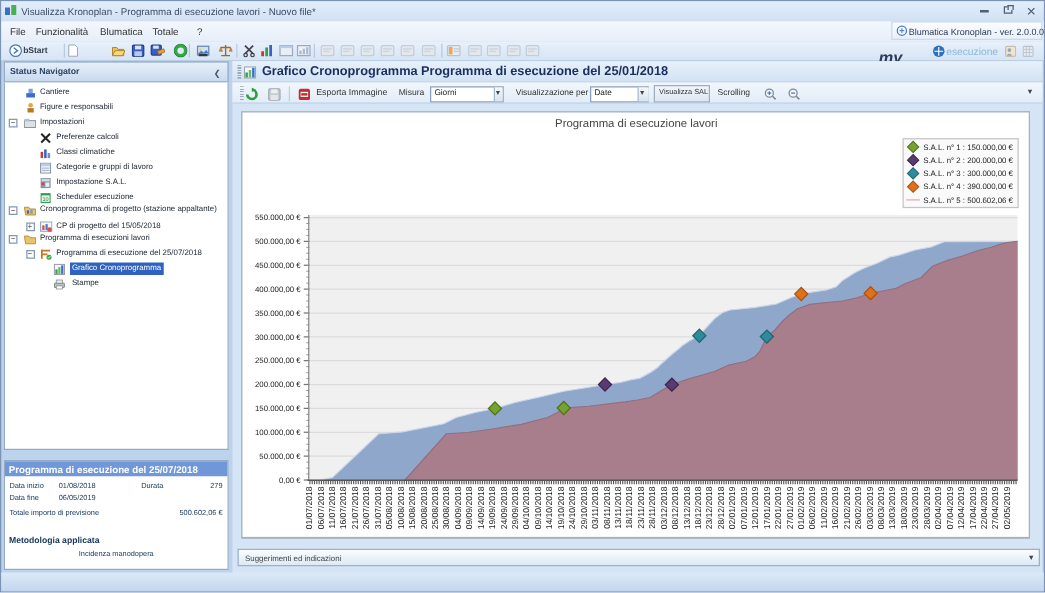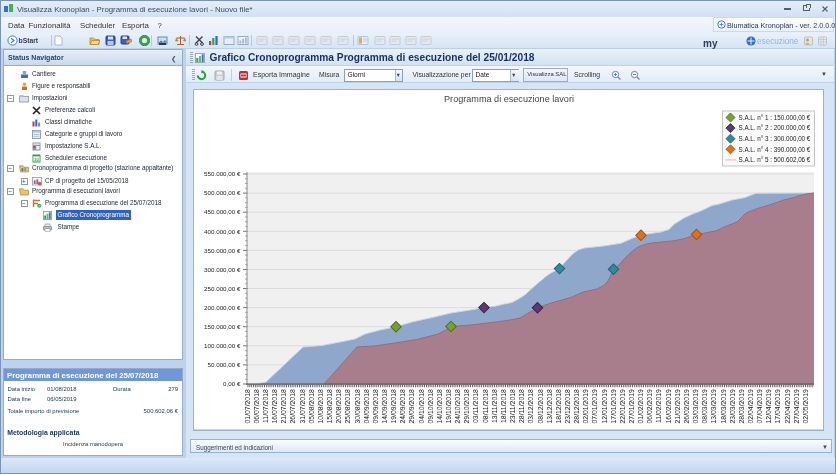--- a/index.html
+++ b/index.html
@@ -17,24 +17,24 @@
   </div>
 <div class="abs" style="left:17px;top:5px;font-size:7.8px;color:#3c4c63;">Visualizza Kronoplan - Programma di esecuzione lavori - Nuovo file*</div>
 <div class="abs" style="left:784px;top:8px;width:7px;height:2px;background:#51606f;"></div>
 <div class="abs" style="left:803px;top:5px;width:7px;height:6px;border:1px solid #51606f;"></div>
 <div class="abs" style="left:805.5px;top:3.5px;width:5px;height:4px;border:1px solid #51606f;border-bottom:none;background:#dce8f6;"></div>
 <svg class="abs" style="left:821px;top:4.5px;" width="8" height="8">
     <path d="M1.5,1.5 L6.5,6.5 M6.5,1.5 L1.5,6.5" stroke="#51606f" stroke-width="1.1"></path>
   </svg>
 
 <div class="abs" style="left:1px;top:17px;width:834px;height:16px;background:linear-gradient(#f4f8fd,#e6eef9);"></div>
-<div class="abs" style="left:8px;top:20.5px;font-size:7.8px;color:#333;">Data</div>
+<div class="abs" style="left:8px;top:20.5px;font-size:7.8px;color:#333;">File</div>
 <div class="abs" style="left:28.5px;top:20.5px;font-size:7.8px;color:#333;">Funzionalità</div>
-<div class="abs" style="left:80px;top:20.5px;font-size:7.8px;color:#333;">Scheduler</div>
-<div class="abs" style="left:122px;top:20.5px;font-size:7.8px;color:#333;">Esporta</div>
+<div class="abs" style="left:80px;top:20.5px;font-size:7.8px;color:#333;">Blumatica</div>
+<div class="abs" style="left:122px;top:20.5px;font-size:7.8px;color:#333;">Totale</div>
 <div class="abs" style="left:157.5px;top:20.5px;font-size:7.8px;color:#333;">?</div>
 <div class="abs" style="left:713px;top:17px;width:121px;height:15px;background:linear-gradient(#fbfdfe,#e8f0fa);border:1px solid #ccd9ea;"></div>
 <svg class="abs" style="left:716.5px;top:20px;" width="9" height="9">
     <circle cx="4.5" cy="4.5" r="3.7" fill="none" stroke="#4a7ac0" stroke-width="1"></circle>
     <path d="M2.6,4.5 h3.8 M4.5,2.6 v3.8" stroke="#4a7ac0" stroke-width="0.8"></path>
   </svg>
 <div class="abs" style="left:727px;top:20.5px;font-size:7.2px;color:#2c3c55;">Blumatica Kronoplan - ver. 2.0.0.0</div>
 
 <div class="abs" style="left:1px;top:33px;width:834px;height:15.5px;background:linear-gradient(#e9f1fb,#d6e4f4);border-bottom:1px solid #bdcfe4;"></div>
 <svg class="abs" style="left:7px;top:35px;" width="11" height="11">
@@ -190,21 +190,21 @@
       <rect x="2.5" y="5.5" width="5" height="1.2" fill="#cdd5e0"></rect>
     </svg>
   </div>
 <div style="position:absolute;left:420px;top:35px;">
     <svg width="12" height="11">
       <rect x="1" y="1.5" width="10" height="8" rx="1" fill="#e3e8ef" stroke="#c3cdd9"></rect>
       <rect x="2.5" y="3.5" width="7" height="1.2" fill="#cdd5e0"></rect>
       <rect x="2.5" y="5.5" width="5" height="1.2" fill="#cdd5e0"></rect>
     </svg>
   </div>
-<div class="abs" style="left:703px;top:37.5px;font-size:10px;font-weight:bold;color:#2c3a55;">my</div>
+<div class="abs" style="left:703px;top:37.5px;font-size:13px;font-weight:bold;font-style:italic;color:#2c3a55;">my</div>
 <svg class="abs" style="left:745.5px;top:36px;" width="10" height="10">
     <circle cx="5" cy="5" r="4.6" fill="#2f6fc0"></circle>
     <path d="M1.5,5 h7 M5,1.5 v7" stroke="#fff" stroke-width="0.9"></path>
   </svg>
 <div class="abs" style="left:757px;top:36.8px;font-size:8.2px;color:#8ab8dc;">esecuzione</div>
 <svg class="abs" style="left:804px;top:36px;" width="9" height="10">
     <rect x="0.5" y="1" width="8" height="8" rx="1" fill="#ece5d3" stroke="#c9bfa8"></rect>
     <circle cx="3.5" cy="4" r="1.5" fill="#9aa4ae"></circle>
     <path d="M1.5,8.5 c0.5,-2 3.5,-2 4,0 z" fill="#9aa4ae"></path>
   </svg>

